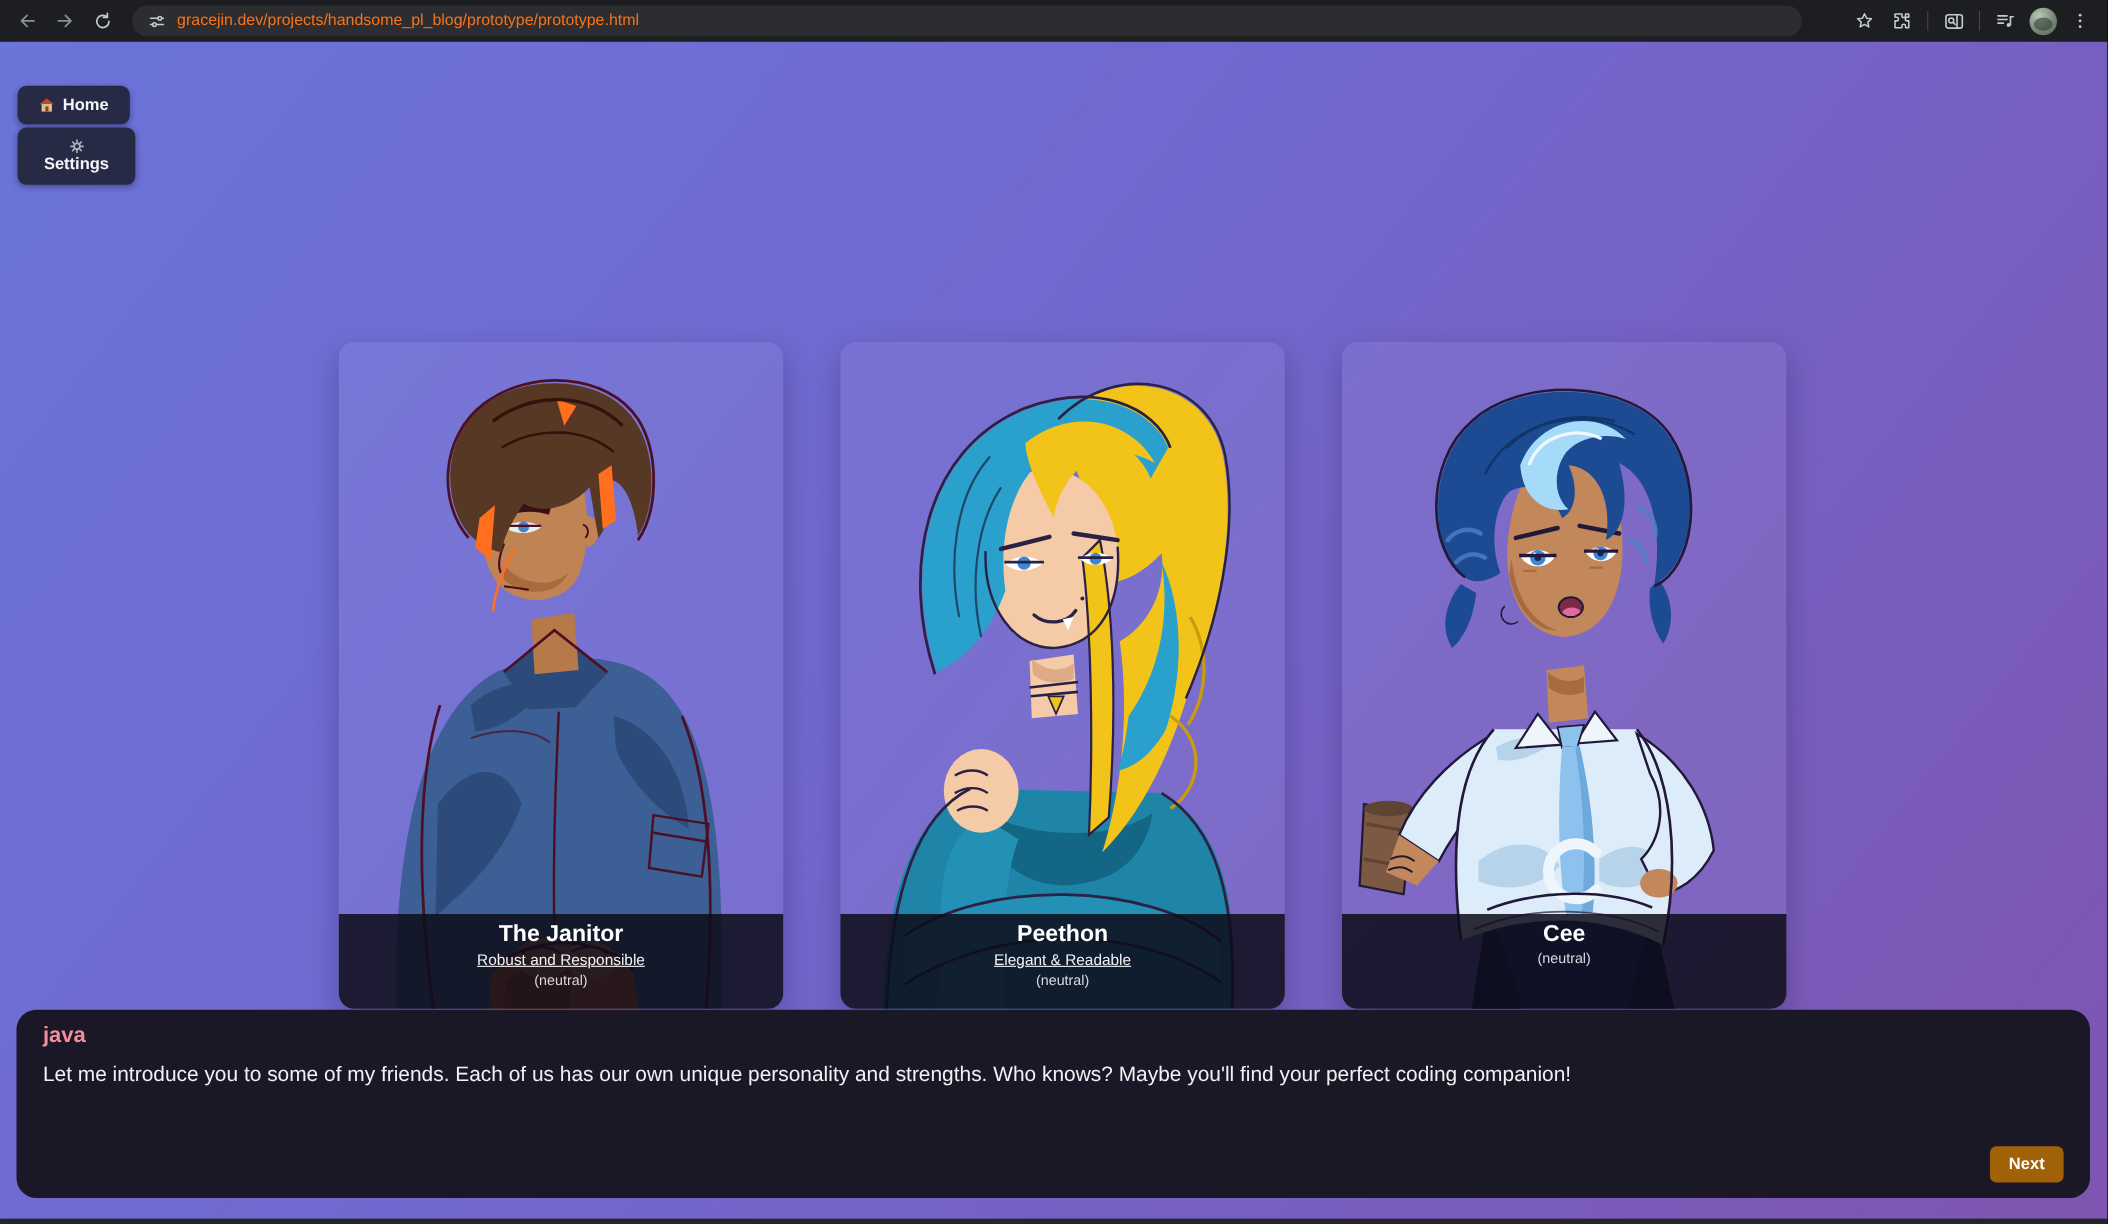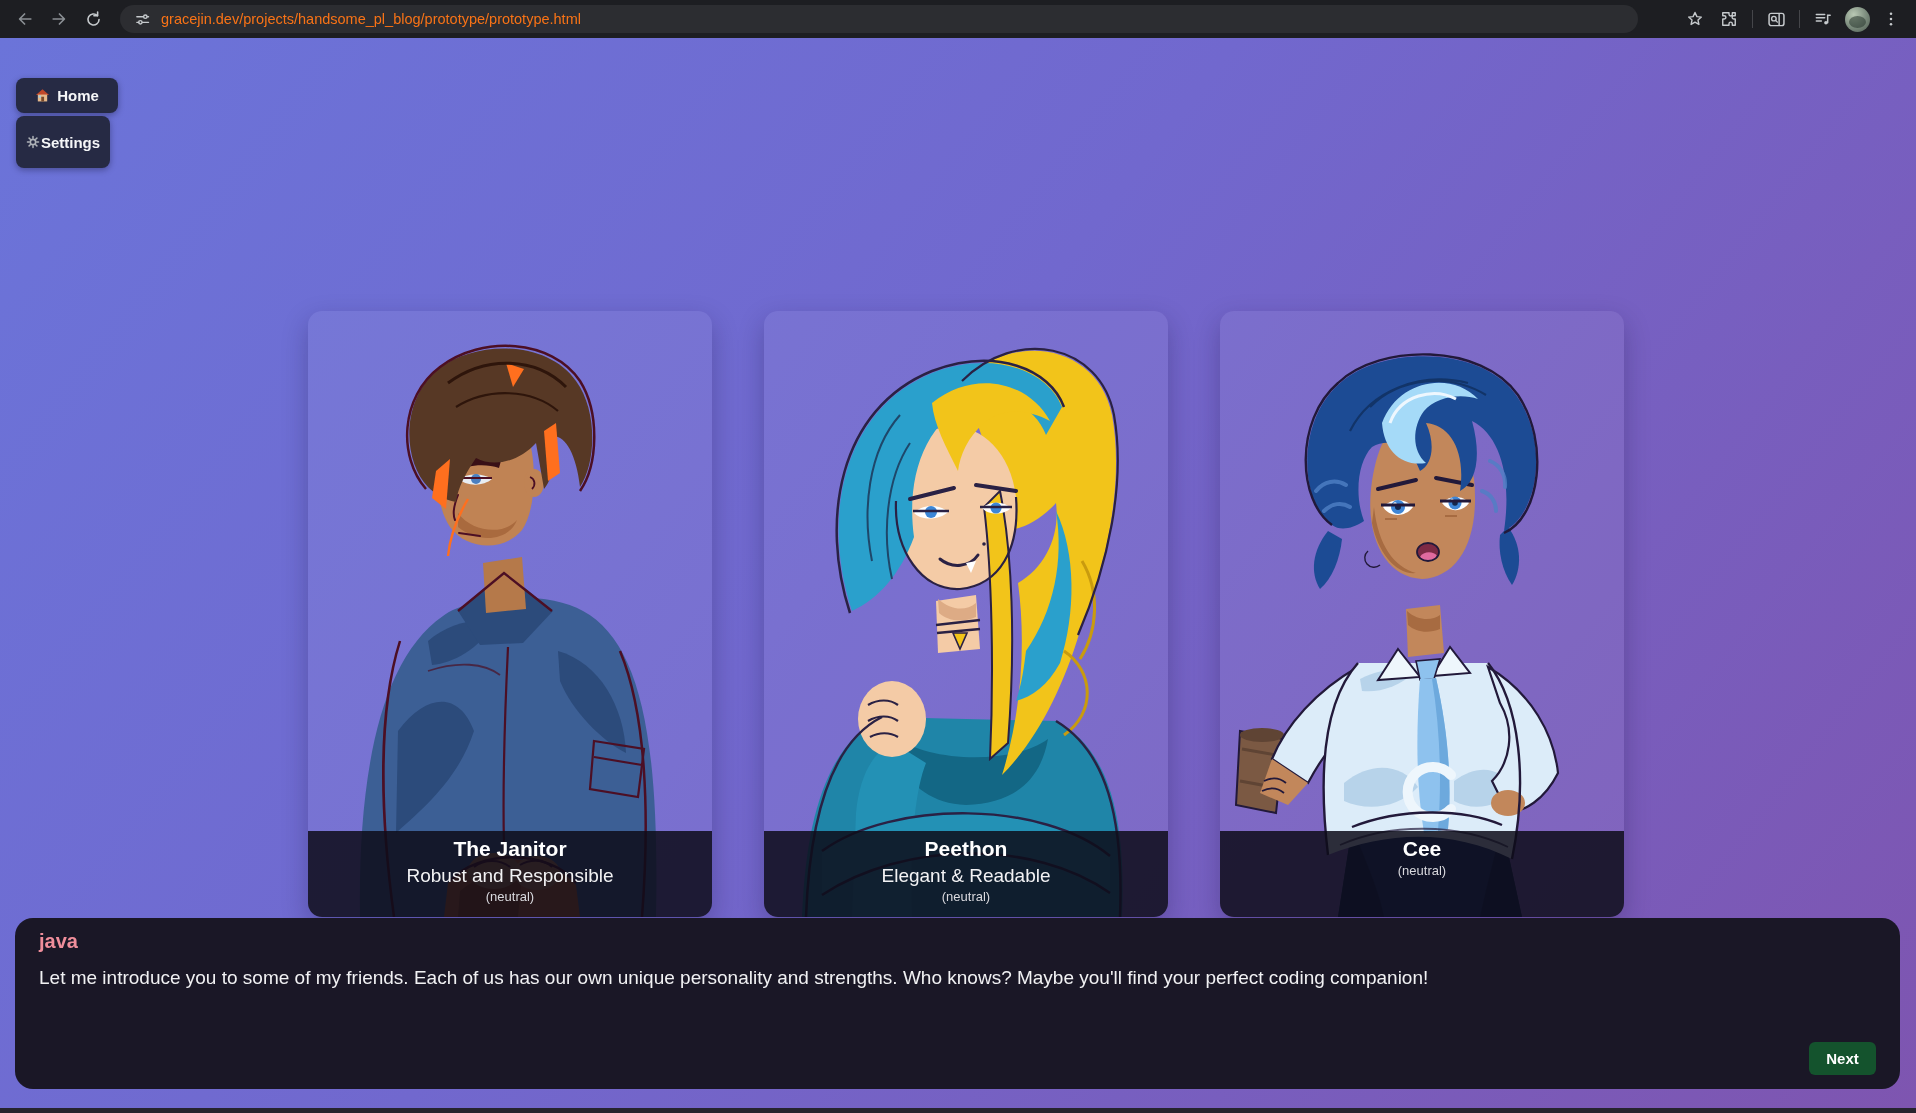--- a/index.html
+++ b/index.html
@@ -27,31 +27,31 @@
   
   .page{position:absolute;top:38px;left:0;width:100%;height:1070px;
         background:linear-gradient(128deg,#6b74d9 0%,#7168ce 45%,#7e55b0 100%);}
   .bottom-strip{position:absolute;bottom:0;left:0;width:100%;height:5px;background:#26242e;}
 
   
   .navbtn{position:absolute;left:16px;background:#262a44;color:#f5f6f8;border:none;border-radius:8px;
         box-shadow:0 2px 6px rgba(10,10,30,.35);display:flex;align-items:center;justify-content:center;
         gap:7px;font-family:"Liberation Sans",sans-serif;font-size:15px;font-weight:bold;cursor:pointer;}
   .navbtn.home{top:40px;width:102px;height:35px;}
-  .navbtn.settings{top:78px;width:94px;height:52px;flex-direction:row;gap:1px;}
+  .navbtn.settings{top:78px;width:107px;height:52px;flex-direction:column;gap:1px;}
 
   
   .cards{position:absolute;left:308px;top:273px;display:flex;gap:52px;}
   .card{position:relative;width:404px;height:606px;border-radius:14px;
         background:rgba(255,255,255,0.06);box-shadow:0 10px 26px rgba(25,18,60,.28);cursor:pointer;}
   .card svg.art{position:absolute;inset:0;width:100%;height:100%;border-radius:14px;overflow:hidden;}
   .card .plate{position:absolute;left:0;right:0;bottom:0;height:86px;border-radius:0 0 14px 14px;
         background:rgba(13,12,25,.85);text-align:center;color:#fff;padding-top:5px;}
   .plate .cname{font-size:21px;font-weight:bold;line-height:1.25;}
-  .plate .ctag{font-size:19px;color:#f2f2f4;line-height:1.25;margin-top:2px;}
+  .plate .ctag{font-size:14px;color:#f2f2f4;line-height:1.25;margin-top:2px;text-decoration:underline;}
   .plate .cmood{font-size:13px;color:#d9d9de;margin-top:1px;}
 
   
   .dialog{position:absolute;left:15px;top:880px;width:1885px;height:171px;background:#1a1726;
         border-radius:18px;}
   .dialog .speaker{position:absolute;left:24px;top:12px;font-size:20px;font-weight:bold;}
   .dialog .dtext{position:absolute;left:24px;top:47px;right:40px;font-size:19px;color:#f1f1f3;line-height:1.35;}
   .nextbtn{position:absolute;right:24px;bottom:14px;width:67px;height:33px;border:none;border-radius:6px;
         color:#fff;font-family:"Liberation Sans",sans-serif;font-size:15px;font-weight:bold;cursor:pointer;}
 </style>
@@ -333,19 +333,19 @@
         <div class="plate">
           <div class="cname">Cee</div>
           <div class="cmood">(neutral)</div>
         </div>
       </div>
     </div>
 
     <div class="dialog">
       <div class="speaker" style="color: rgb(240, 142, 155);">java</div>
       <div class="dtext">Let me introduce you to some of my friends. Each of us has our own unique personality and strengths. Who knows? Maybe you'll find your perfect coding companion!</div>
-      <button class="nextbtn" style="background: #14532d;">Next</button>
+      <button class="nextbtn" style="background: #a16207;">Next</button>
     </div>
 
   </div>
 
   <div class="bottom-strip"></div>
 </div>
 
 </body></html>

